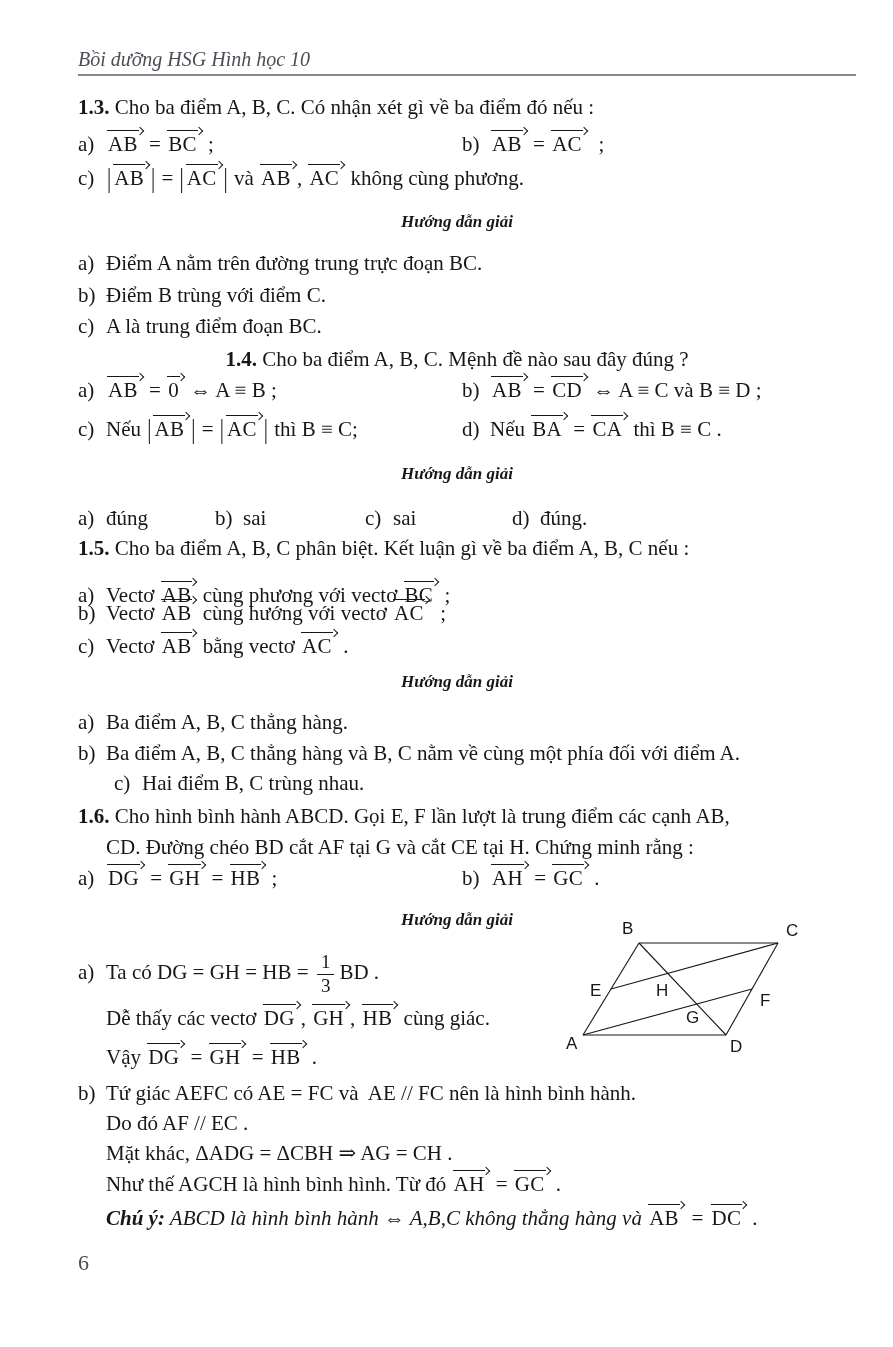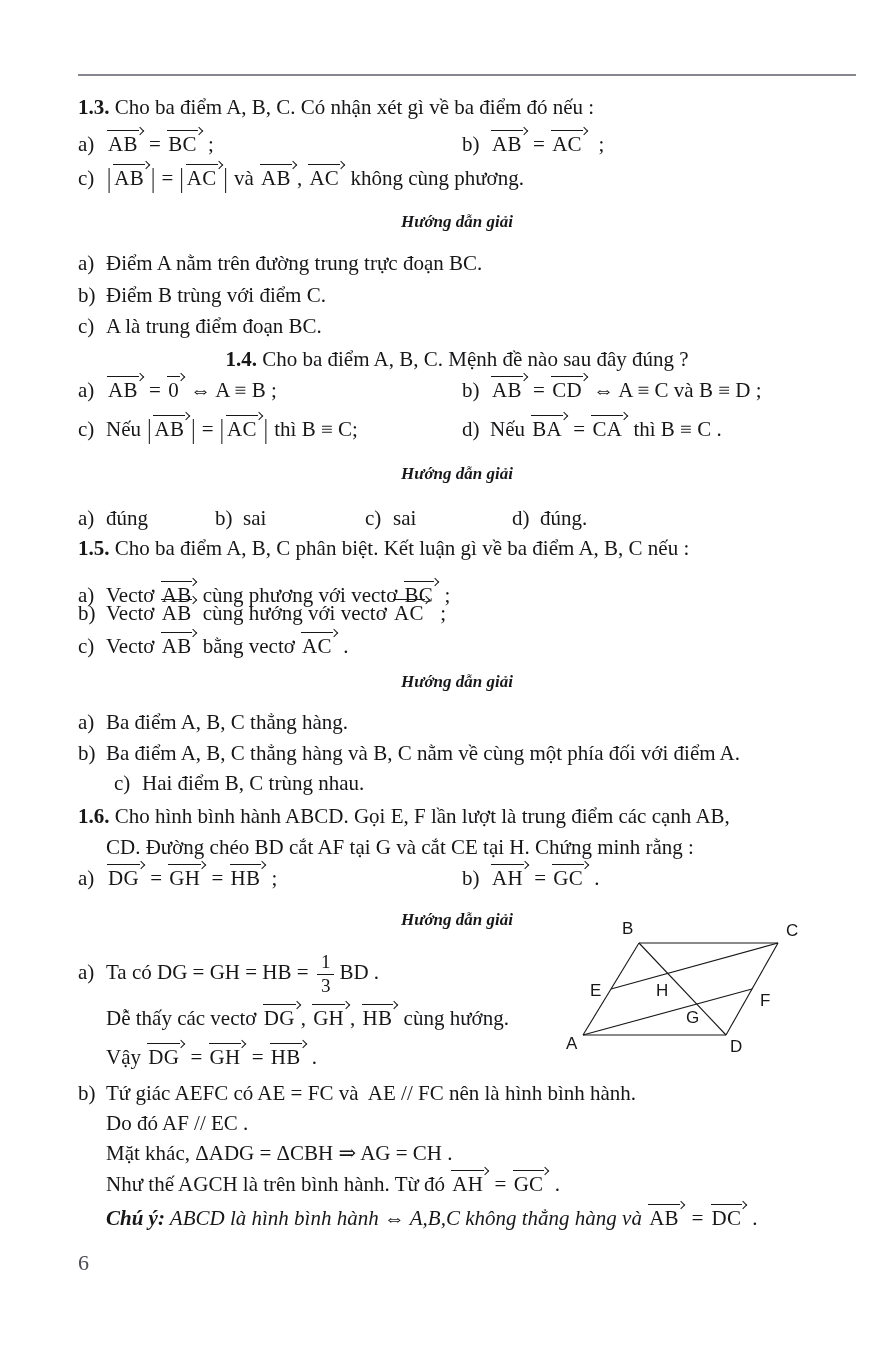--- a/index.html
+++ b/index.html
@@ -63,20 +63,21 @@
   #figure line{stroke:var(--text,#17171a);stroke-width:1.1;}
   .page-number{
     position:absolute;left:78px;top:1250px;
     font-size:22px;color:var(--muted,#5a5a63);
   }
 </style>
 </head>
 <body>
 
 <div id="page" style="--text: #17171a; --muted: #4d4d57; --rule: #86868e;">
+  <div class="header">Bồi dưỡng HSG Hình học 10</div>
   <div class="header-rule"></div>
   <div id="content">
       <div class="line" style="top: 95px;"><span class="seg-b">1.3.</span><span> Cho ba điểm A, B, C. Có nhận xét gì về ba điểm đó nếu :</span></div>
       <div class="line" style="top: 128px;"><span class="cell" style="left: 0px;"><span class="marker">a)</span><span class="vec">AB</span><span> = </span><span class="vec">BC</span><span> ;</span></span><span class="cell" style="left: 384px;"><span class="marker">b)</span><span class="vec">AB</span><span> = </span><span class="vec">AC</span><span>  ;</span></span></div>
       <div class="line" style="top: 162px;"><span class="marker">c)</span><span class="abs"><span class="vbar">|</span><span class="vec">AB</span><span class="vbar">|</span></span><span> = </span><span class="abs"><span class="vbar">|</span><span class="vec">AC</span><span class="vbar">|</span></span><span> và </span><span class="vec">AB</span><span>, </span><span class="vec">AC</span><span> không cùng phương.</span></div>
       <div class="line heading" style="top: 212px;"><span>Hướng dẫn giải</span></div>
       <div class="line" style="top: 251px;"><span class="marker">a)</span><span>Điểm A nằm trên đường trung trực đoạn BC.</span></div>
       <div class="line" style="top: 283px;"><span class="marker">b)</span><span>Điểm B trùng với điểm C.</span></div>
       <div class="line" style="top: 314px;"><span class="marker">c)</span><span>A là trung điểm đoạn BC.</span></div>
       <div class="line" style="top: 347px; text-align: center;"><span class="seg-b">1.4.</span><span> Cho ba điểm A, B, C. Mệnh đề nào sau đây đúng ?</span></div>
@@ -90,26 +91,26 @@
       <div class="line" style="top: 630px;"><span class="marker">c)</span><span>Vectơ </span><span class="vec">AB</span><span> bằng vectơ </span><span class="vec">AC</span><span> .</span></div>
       <div class="line heading" style="top: 672px;"><span>Hướng dẫn giải</span></div>
       <div class="line" style="top: 710px;"><span class="marker">a)</span><span>Ba điểm A, B, C thẳng hàng.</span></div>
       <div class="line" style="top: 741px;"><span class="marker">b)</span><span>Ba điểm A, B, C thẳng hàng và B, C nằm về cùng một phía đối với điểm A.</span></div>
       <div class="line" style="top: 771px; margin-left: 36px;"><span class="marker">c)</span><span>Hai điểm B, C trùng nhau.</span></div>
       <div class="line" style="top: 804px;"><span class="seg-b">1.6.</span><span> Cho hình bình hành ABCD. Gọi E, F lần lượt là trung điểm các cạnh AB,</span></div>
       <div class="line" style="top: 835px; padding-left: 28px;"><span>CD. Đường chéo BD cắt AF tại G và cắt CE tại H. Chứng minh rằng :</span></div>
       <div class="line" style="top: 862px;"><span class="cell" style="left: 0px;"><span class="marker">a)</span><span class="vec">DG</span><span> = </span><span class="vec">GH</span><span> = </span><span class="vec">HB</span><span> ;</span></span><span class="cell" style="left: 384px;"><span class="marker">b)</span><span class="vec">AH</span><span> = </span><span class="vec">GC</span><span> .</span></span></div>
       <div class="line heading" style="top: 910px;"><span>Hướng dẫn giải</span></div>
       <div class="line" style="top: 952px;"><span class="marker">a)</span><span>Ta có DG = GH = HB = </span><span class="frac"><span class="num">1</span><span class="den">3</span></span><span>BD .</span></div>
-      <div class="line" style="top: 1002px; padding-left: 28px;"><span>Dễ thấy các vectơ </span><span class="vec">DG</span><span>, </span><span class="vec">GH</span><span>, </span><span class="vec">HB</span><span> cùng hướng.</span></div>
+      <div class="line" style="top: 1002px; padding-left: 28px;"><span>Dễ thấy các vectơ </span><span class="vec">DG</span><span>, </span><span class="vec">GH</span><span>, </span><span class="vec">HB</span><span> cùng giác.</span></div>
       <div class="line" style="top: 1041px; padding-left: 28px;"><span>Vậy </span><span class="vec">DG</span><span> = </span><span class="vec">GH</span><span> = </span><span class="vec">HB</span><span> .</span></div>
       <div class="line" style="top: 1081px;"><span class="marker">b)</span><span>Tứ giác AEFC có AE = FC và  AE // FC nên là hình bình hành.</span></div>
       <div class="line" style="top: 1111px; padding-left: 28px;"><span>Do đó AF // EC .</span></div>
       <div class="line" style="top: 1141px; padding-left: 28px;"><span>Mặt khác, ΔADG = ΔCBH ⇒ AG = CH .</span></div>
-      <div class="line" style="top: 1168px; padding-left: 28px;"><span>Như thế AGCH là trên bình hành. Từ đó </span><span class="vec">AH</span><span> = </span><span class="vec">GC</span><span> .</span></div>
+      <div class="line" style="top: 1168px; padding-left: 28px;"><span>Như thế AGCH là hình bình hình. Từ đó </span><span class="vec">AH</span><span> = </span><span class="vec">GC</span><span> .</span></div>
       <div class="line" style="top: 1202px; padding-left: 28px;"><span class="seg-bi">Chú ý:</span><span class="seg-i"> ABCD là hình bình hành ⇔ A,B,C không thẳng hàng và </span><span class="vec">AB</span><span class="seg-i"> = </span><span class="vec">DC</span><span class="seg-i"> .</span></div>
     </div>
   <svg id="figure" width="260" height="158">
       <line x1="25" y1="127" x2="81" y2="35"></line>
       <line x1="81" y1="35" x2="220" y2="35"></line>
       <line x1="220" y1="35" x2="168" y2="127"></line>
       <line x1="168" y1="127" x2="25" y2="127"></line>
       <line x1="81" y1="35" x2="168" y2="127"></line>
       <line x1="53" y1="81" x2="220" y2="35"></line>
       <line x1="25" y1="127" x2="194" y2="81"></line>

